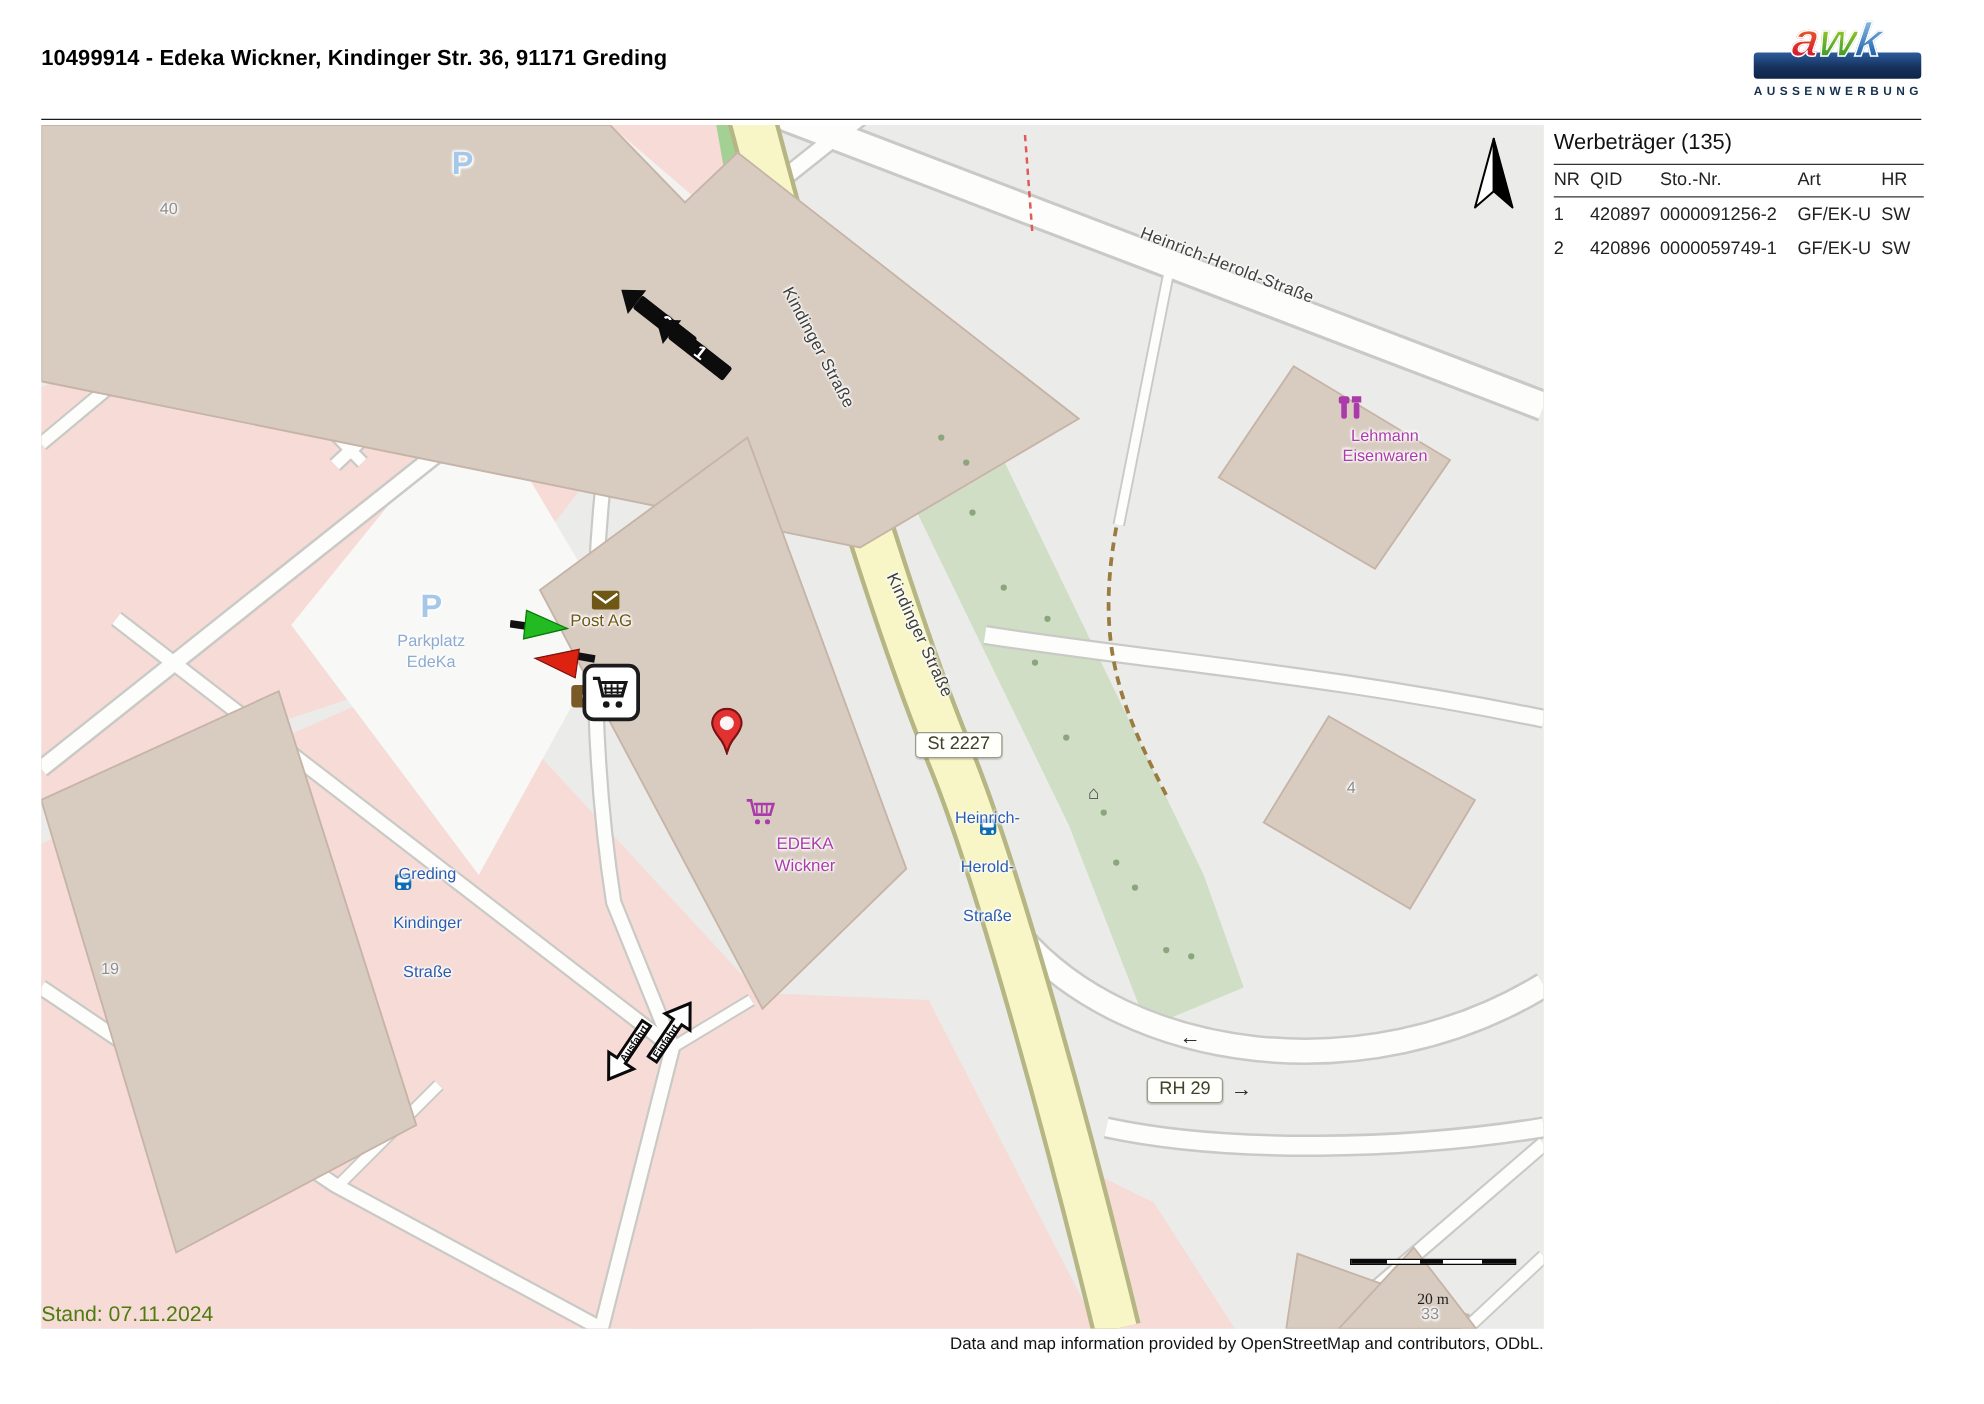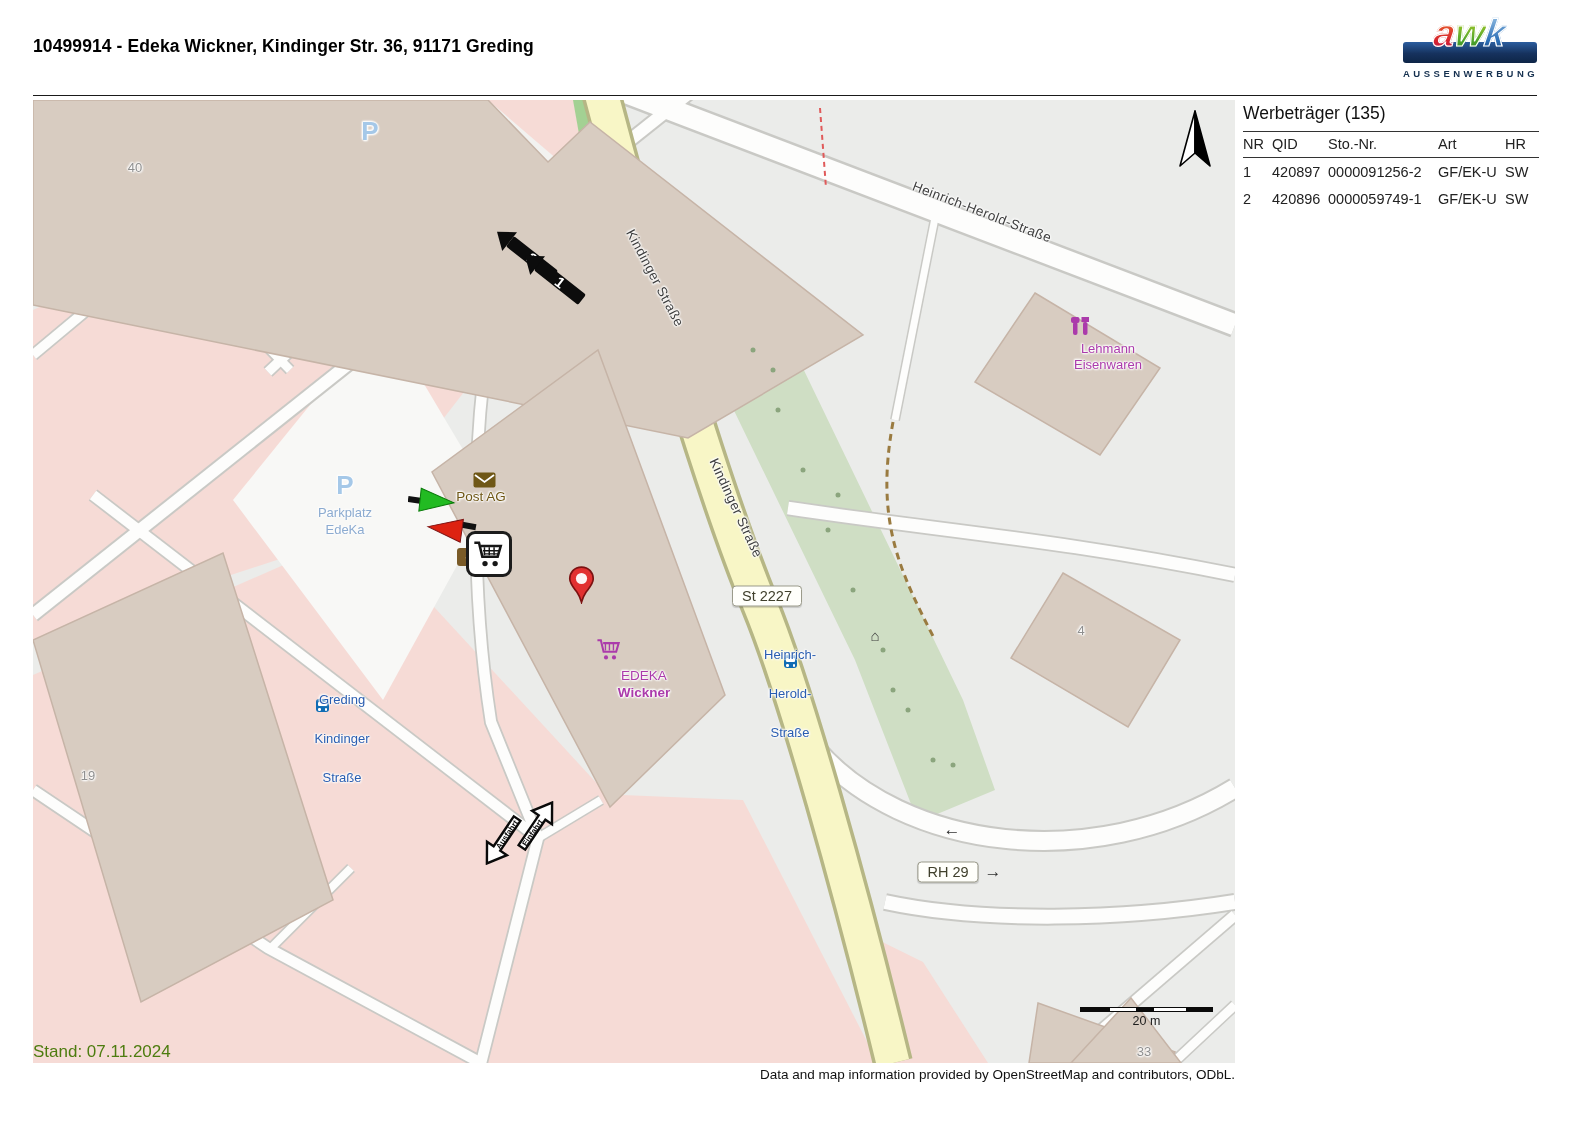--- a/index.html
+++ b/index.html
@@ -68,21 +68,21 @@
   .busico { position:absolute; width:13px; height:13px; background:#0f6cb4; border-radius:3px; }
   .busico i { position:absolute; left:2px; top:2.5px; width:9px; height:4px; background:#fff; border-radius:1px; }
   .busico u { position:absolute; bottom:1.5px; width:2.5px; height:2.5px; background:#fff; border-radius:50%; }
   .busico u.l { left:2px; } .busico u.r { right:2px; }
 
   .exit-arrow { position:absolute; transform:rotate(-56deg); }
   .hut { position:absolute; transform:translate(-50%,-50%); font-size:15px; color:#3c3c3c; }
   .scalebar { position:absolute; left:1047px; top:907px; width:133px; }
   .scalebar .bar { height:5px; border:1px solid #0a0a0a;
      background:linear-gradient(90deg,#0a0a0a 0 22%,#fff 22% 42%,#0a0a0a 42% 56%,#fff 56% 80%,#0a0a0a 80% 100%); }
-  .scalebar .txt { text-align:center; font-size:12.5px; color:#1c1c1c; margin-top:2px; }
+  .scalebar .txt { text-align:center; font-size:12.5px; color:#1c1c1c; margin-top:20px;font-family:Liberation Serif, serif; }
 </style>
 </head>
 <body>
 
 <div class="header">
   <div class="l1">10499914 - Edeka Wickner, Kindinger Str. 36, 91171 Greding</div>
 </div>
 <div class="header-rule"></div>
 
 <div class="logo">
@@ -227,21 +227,21 @@
   </svg>
   <div class="lbl poi-brown" style="left:448px; top:396px;">Post AG</div>
 
   <svg style="position:absolute; left:563px; top:538px;" width="28" height="24" viewBox="0 0 24 21">
     <path d="M1 2 h3 l2.4 10 h11 l2.2 -7.5 H6" fill="none" stroke="#ab3bab" stroke-width="1.8"></path>
     <path d="M8 5 v6 M11.5 5 v6 M15 5 v6" stroke="#ab3bab" stroke-width="1.2"></path>
     <circle cx="8.5" cy="17" r="1.8" fill="#ab3bab"></circle>
       <circle cx="15.5" cy="17" r="1.8" fill="#ab3bab"></circle>
   </svg>
   <div class="lbl poi-purple" style="left:578px; top:575px; font-size:13.5px;">EDEKA</div>
-  <div class="lbl poi-purple" style="left:578px; top:592px; font-size:13.5px;font-weight:bold;">Wickner</div>
+  <div class="lbl poi-purple" style="left:578px; top:592px; font-size:13.5px;">Wickner</div>
 
   <svg style="position:absolute; left:1036px; top:216px;" width="24" height="20" viewBox="0 0 24 20">
     <rect x="4" y="6" width="4.5" height="13" rx="2" fill="#ab3bab"></rect>
     <rect x="2" y="1" width="8.5" height="6" rx="2" fill="#ab3bab"></rect>
     <rect x="14" y="6" width="4.5" height="13" rx="2" fill="#ab3bab"></rect>
     <path d="M12.5 1 h7.5 v5 h-7.5 z M14.8 2.5 h3" fill="#ab3bab"></path>
   </svg>
   <div class="lbl poi-purple" style="left:1042px; top:248px;">Lehmann</div>
   <div class="lbl poi-purple" style="left:1042px; top:264px;">Eisenwaren</div>
 

